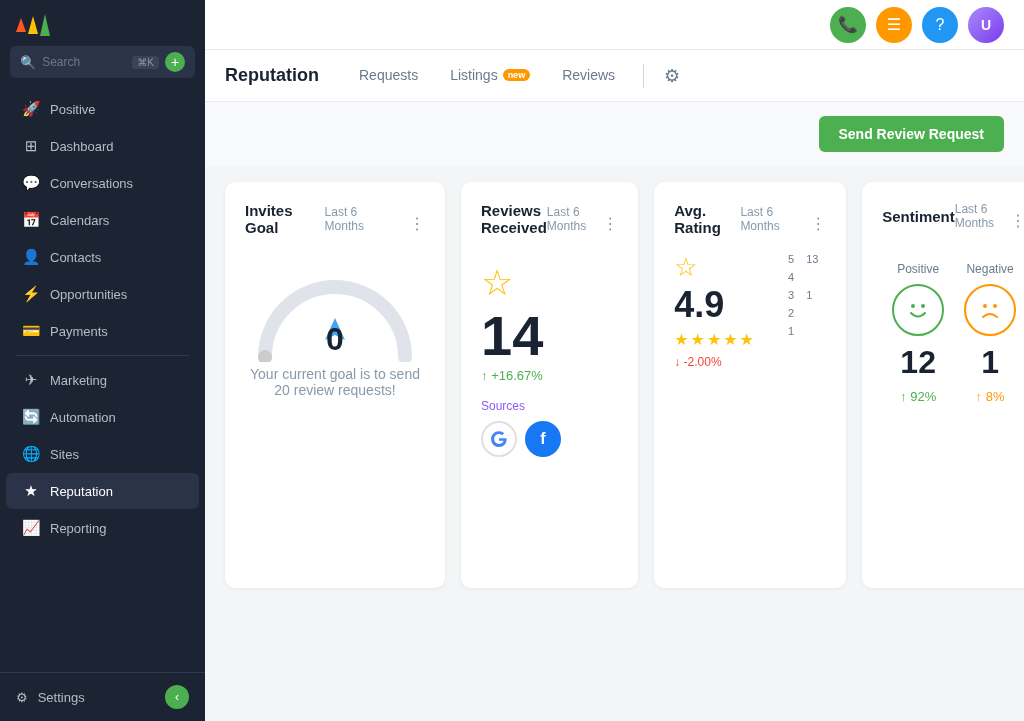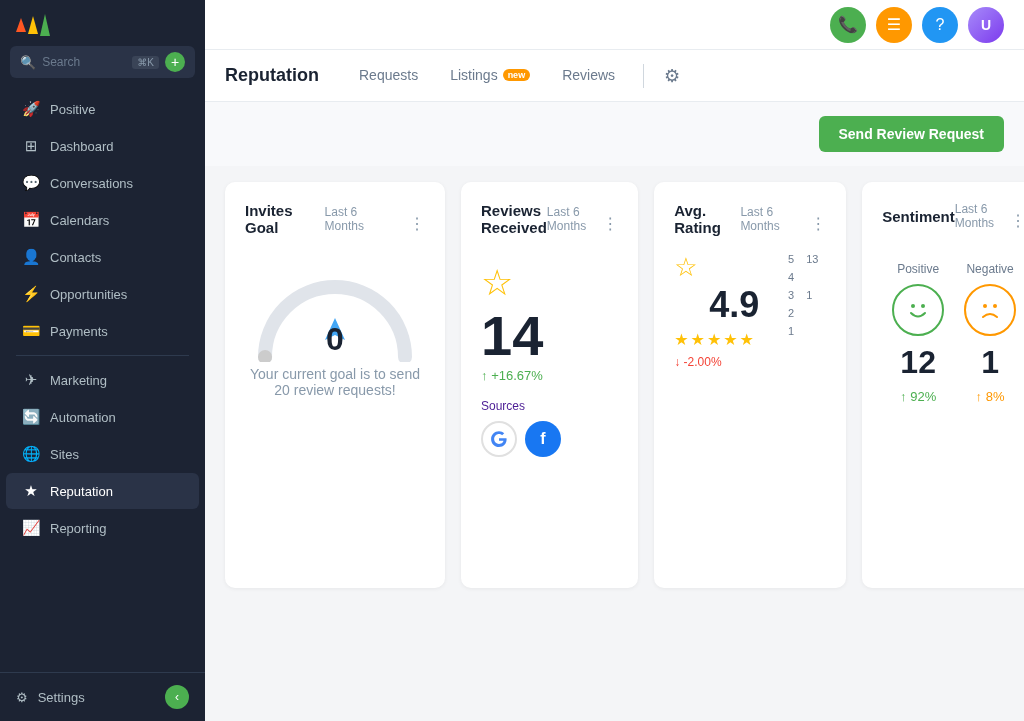--- a/index.html
+++ b/index.html
@@ -305,36 +305,36 @@
     
     .reviews-content {
       display: flex;
       flex-direction: column;
       align-items: flex-start;
       padding: 10px 0;
     }
     .star-icon-large { font-size: 36px; color: #FFC107; margin-bottom: 4px; }
     .reviews-number { font-size: 56px; font-weight: 700; color: #1a2332; line-height: 1; }
     .reviews-change { font-size: 13px; color: #4CAF50; margin-top: 4px; }
-    .sources-label { font-size: 12px; color: #4c1d95; margin-top: 16px; margin-bottom: 8px; }
+    .sources-label { font-size: 12px; color: #8b5cf6; margin-top: 16px; margin-bottom: 8px; }
     .source-icons { display: flex; gap: 8px; }
     .source-icon {
       width: 36px; height: 36px;
       border-radius: 50%;
       display: flex; align-items: center; justify-content: center;
       font-size: 16px;
       font-weight: bold;
     }
     .google-icon { background: #fff; border: 2px solid #e0e0e0; }
     .facebook-icon { background: #1877F2; color: #fff; }
 
     
     .avg-rating-content { display: flex; gap: 20px; align-items: flex-start; }
     .rating-left { display: flex; flex-direction: column; align-items: flex-start; min-width: 90px; }
-    .rating-value { font-size: 36px; font-weight: 700; color: #1a2332; line-height: 1.2; margin-left: 35px; }
+    .rating-value { font-size: 36px; font-weight: 700; color: #1a2332; line-height: 1.2; }
     .rating-stars { display: flex; gap: 2px; color: #FFC107; font-size: 16px; margin-top: 4px; }
     .rating-change { font-size: 12px; color: #f44336; margin-top: 6px; }
     .bar-chart { flex: 1; }
     .bar-row {
       display: flex;
       align-items: center;
       gap: 6px;
       margin-bottom: 4px;
     }
     .bar-label { font-size: 11px; color: #6b7a8d; width: 10px; text-align: right; flex-shrink: 0; }

